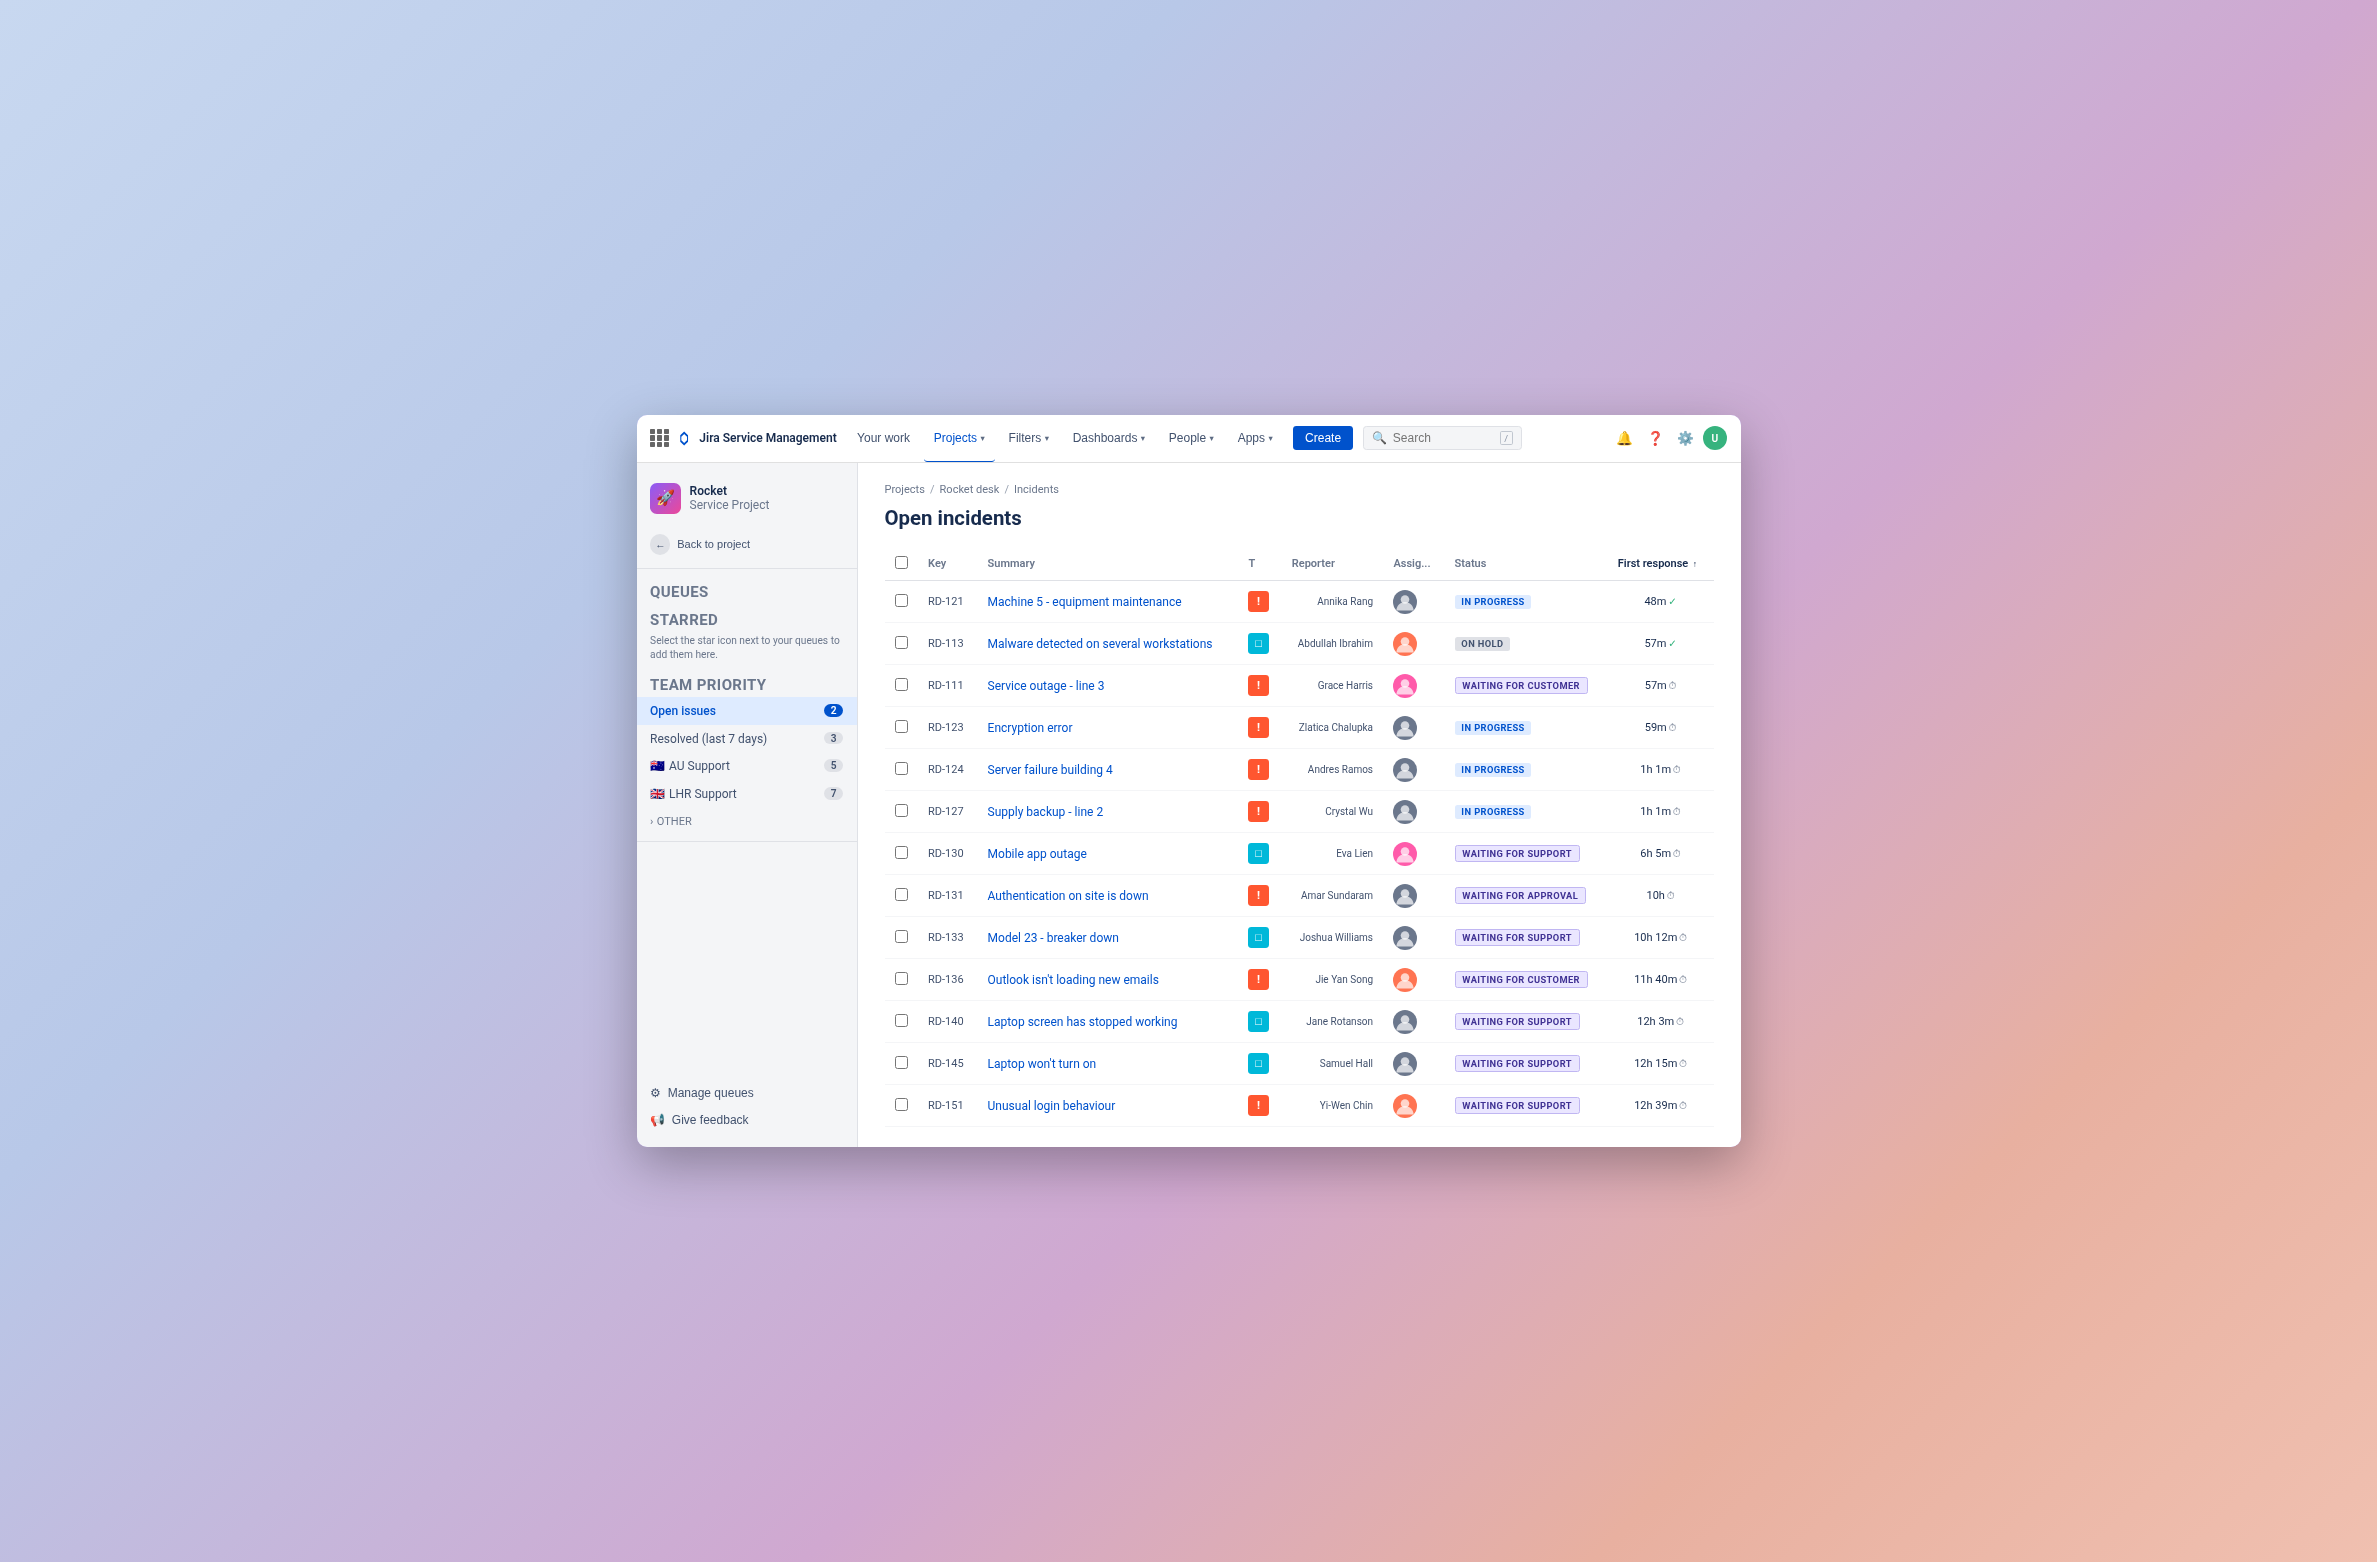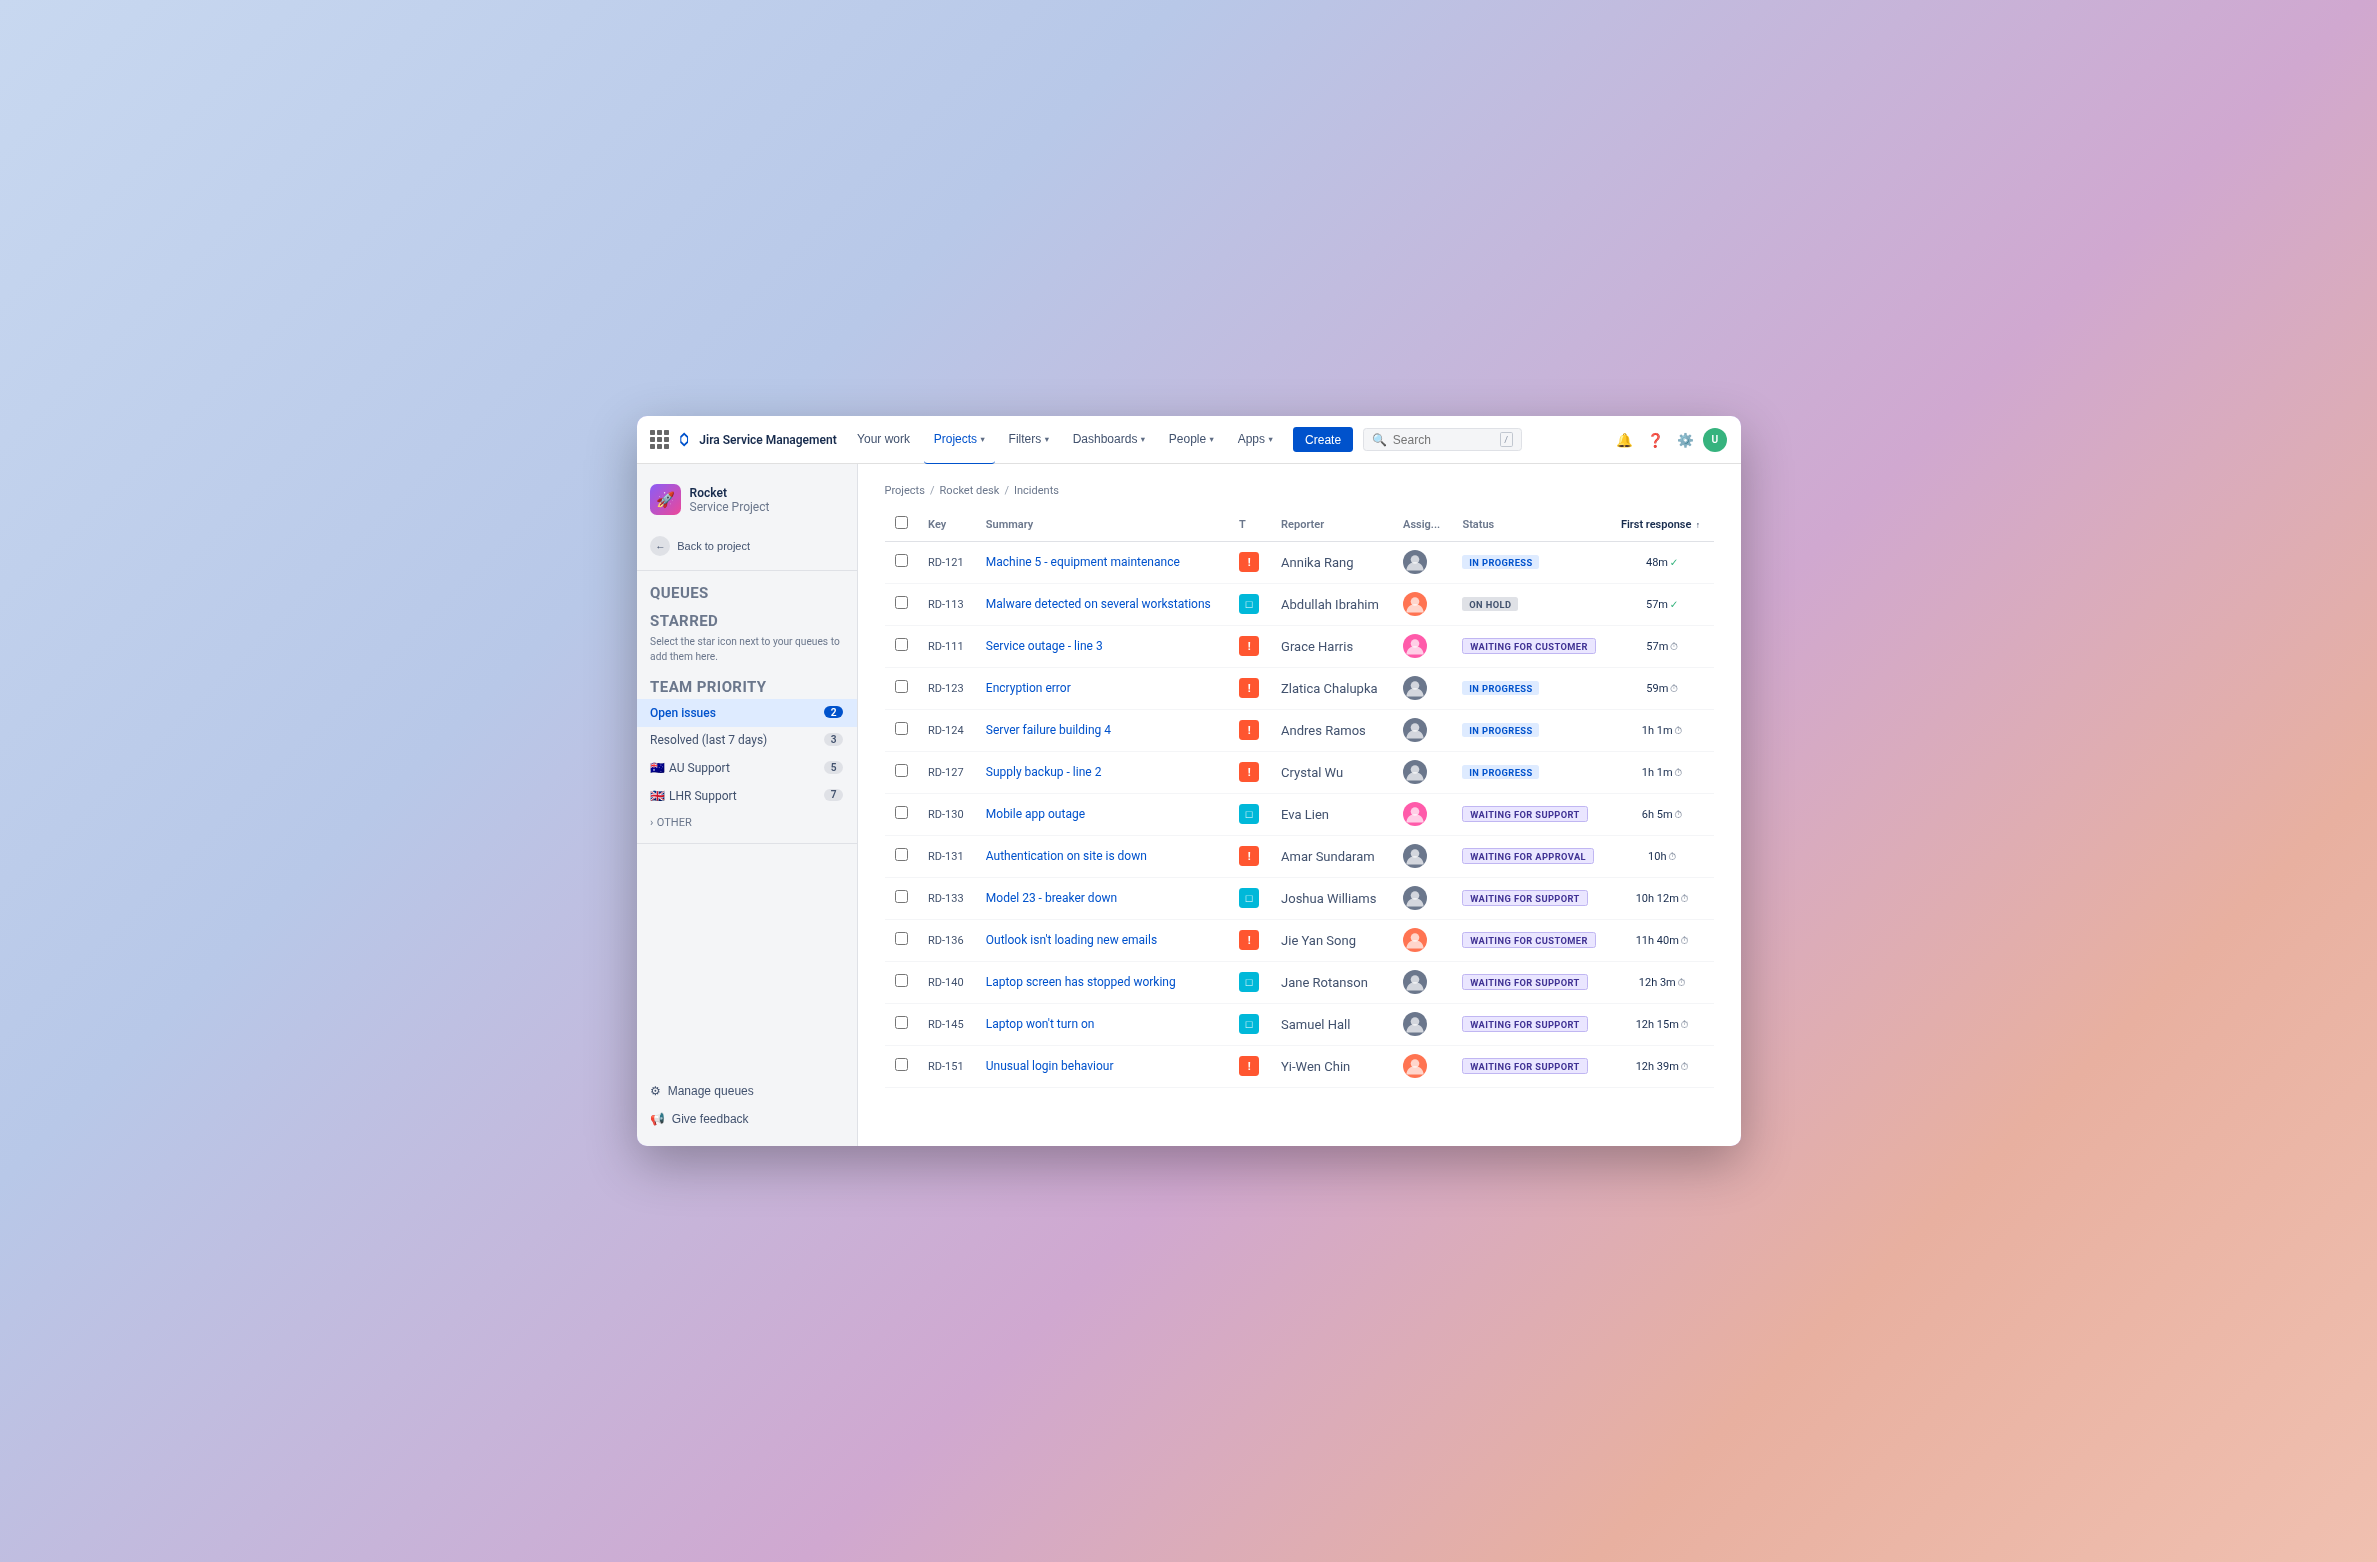--- a/index.html
+++ b/index.html
@@ -351,21 +351,21 @@
       padding: 8.5px 10.2px;
       color: #172B4D;
       vertical-align: middle;
     }
     td.key { color: #42526E; font-size: 11px; white-space: nowrap; }
     td.summary a {
       color: #0052CC;
       text-decoration: none;
       font-size: 12px;
     }
-    td.reporter { color: #42526E; font-size: 13px; }
+    td.reporter { color: #42526E; font-size: 10px; text-align: right; }
     td.time-value {
       text-align: center;
       font-size: 11px;
       color: #172B4D;
       white-space: nowrap;
     }
     .time-check { color: #36B37E; font-size: 10.2px; margin-left: 1.7px; }
     .time-clock { color: #6B778C; font-size: 10.2px; margin-left: 1.7px; }
     .type-icon {
       width: 20.4px; height: 20.4px;
@@ -536,20 +536,21 @@
 
     <main class="content">
       <div class="breadcrumb">
         <a>Projects</a>
         <span class="breadcrumb-sep">/</span>
         <a>Rocket desk</a>
         <span class="breadcrumb-sep">/</span>
         <span>Incidents</span>
       </div>
 
+      <h1 class="page-title">Open incidents</h1>
 
       <table>
         <thead>
           <tr>
             <th class="checkbox-cell">
               <input type="checkbox" style="">
             </th>
             <th>Key</th>
             <th>Summary</th>
             <th>T</th>

